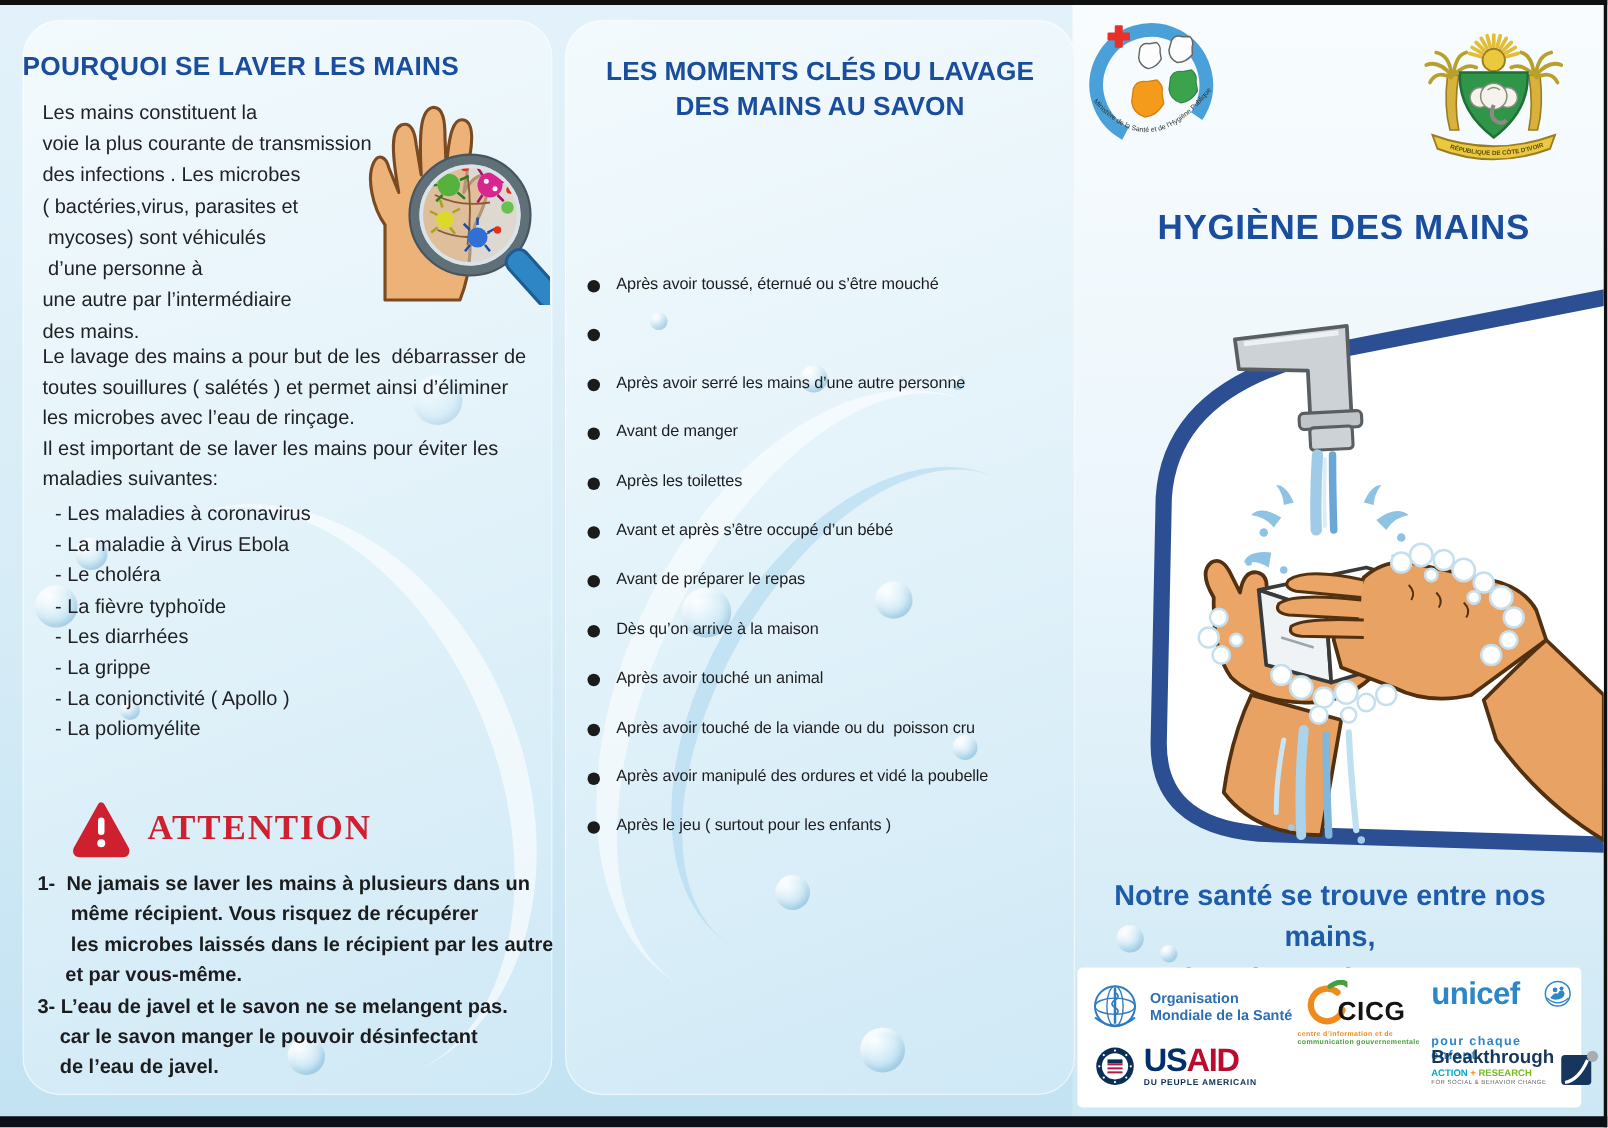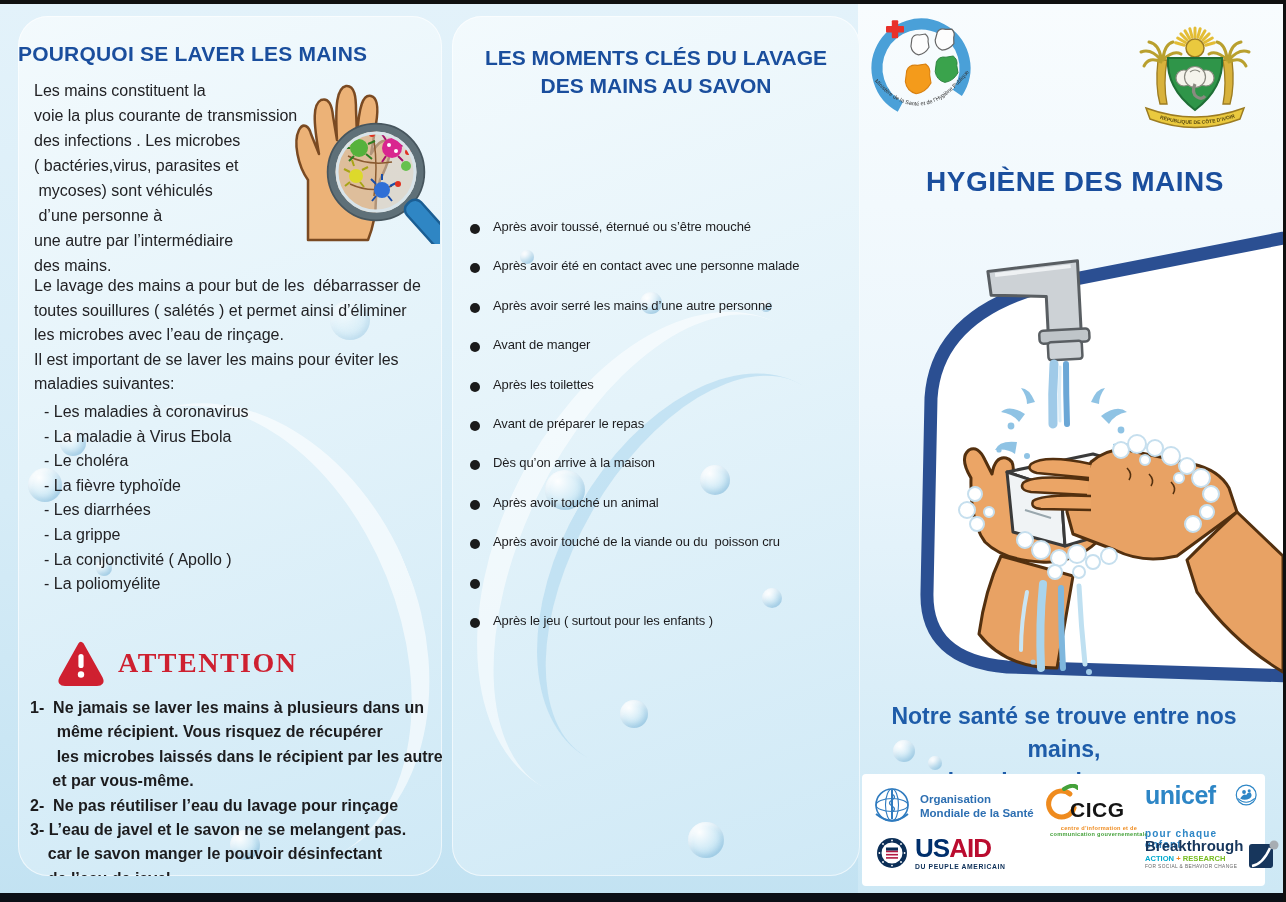--- a/index.html
+++ b/index.html
@@ -44,21 +44,21 @@
   
   .ministry-logo{left:866px;top:12px;width:114px;height:122px;}
   .coat-logo{left:1131px;top:22px;width:128px;height:112px;}
   .rp-title{left:875px;top:166px;width:400px;text-align:center;font-weight:bold;font-size:28px;color:#1a4e9d;letter-spacing:.5px;}
   .frame-illust{left:875px;top:210px;width:408px;height:492px;}
   .slogan{left:858px;top:700px;width:412px;text-align:center;font-weight:bold;font-size:23px;line-height:33px;color:#1e5ca9;white-space:pre-line;}
   
   .partners{left:862px;top:774px;width:403px;height:112px;background:#ffffff;border-radius:4px;}
   .who{left:10px;top:12px;display:flex;gap:8px;align-items:center;}
   .who-text{font-weight:bold;font-size:11.5px;line-height:14px;color:#2d6fb2;}
-  .cicg{left:176px;top:10px;width:122px;text-align:center;}
+  .cicg{left:176px;top:10px;width:122px;text-align:left;}
   .cicg-mark{display:flex;align-items:flex-end;}
   .cicg-name{font-weight:bold;font-size:21px;color:#141414;letter-spacing:.5px;margin-left:-8px;}
   .cicg-l1{font-weight:bold;font-size:5.6px;color:#ef8b1e;margin-top:3px;letter-spacing:.3px;}
   .cicg-l2{font-weight:bold;font-size:5.6px;color:#44a13a;letter-spacing:.3px;}
   .unicef{left:283px;top:8px;width:112px;}
   .unicef-row{display:flex;align-items:flex-end;gap:19px;}
   .unicef-name{font-weight:bold;font-size:25px;color:#2d86c6;line-height:26px;letter-spacing:-.5px;}
   .unicef-tag{font-weight:bold;font-size:10px;color:#2d86c6;letter-spacing:1.1px;margin-top:20px;}
   .usaid{left:14px;top:62px;display:flex;gap:7px;align-items:center;}
   .usaid-word{font-weight:bold;font-size:26px;line-height:25px;letter-spacing:-1px;}
@@ -160,21 +160,20 @@
     </svg>
     <span class="attention-label">ATTENTION</span>
   </div>
 
   <div class="abs lp-warnings">
 
   <div class="warning-line">1-  Ne jamais se laver les mains à plusieurs dans un</div>
       <div class="warning-line">      même récipient. Vous risquez de récupérer</div>
       <div class="warning-line">      les microbes laissés dans le récipient par les autres</div>
       <div class="warning-line">     et par vous-même.</div>
-      <div class="warning-line">2-  Ne pas réutiliser l’eau du lavage pour rinçage</div>
       <div class="warning-line">3- L’eau de javel et le savon ne se melangent pas.</div>
       <div class="warning-line">    car le savon manger le pouvoir désinfectant</div>
       <div class="warning-line">    de l’eau de javel.</div>
     </div>
 </div>
 
 <div class="abs panel" id="mid-panel">
   <div class="swoosh" style="left:48px;top:280px;width:300px;height:520px;border-left:24px solid rgba(255,255,255,.55);transform:rotate(26deg);"></div>
   <div class="swoosh" style="left:110px;top:340px;width:250px;height:430px;border-left:14px solid rgba(165,212,238,.5);transform:rotate(30deg);"></div>
   <div class="bubble" style="left:188px;top:276px;width:22px;height:22px;"></div>
@@ -191,38 +190,41 @@
 
   <div class="abs mp-list">
 
       <div class="moment">
         <span class="dot"></span>
         <span class="moment-text">Après avoir toussé, éternué ou s’être mouché</span>
       </div>
 
       <div class="moment">
         <span class="dot"></span>
-        <span class="moment-text">Après avoir été en contact avec une personne malade</span>
       </div>
 
       <div class="moment">
         <span class="dot"></span>
         <span class="moment-text">Après avoir serré les mains d’une autre personne</span>
       </div>
 
       <div class="moment">
         <span class="dot"></span>
         <span class="moment-text">Avant de manger</span>
       </div>
 
       <div class="moment">
         <span class="dot"></span>
         <span class="moment-text">Après les toilettes</span>
       </div>
 
+      <div class="moment">
+        <span class="dot"></span>
+        <span class="moment-text">Avant et après s’être occupé d’un bébé</span>
+      </div>
 
       <div class="moment">
         <span class="dot"></span>
         <span class="moment-text">Avant de préparer le repas</span>
       </div>
 
       <div class="moment">
         <span class="dot"></span>
         <span class="moment-text">Dès qu’on arrive à la maison</span>
       </div>
@@ -232,20 +234,21 @@
         <span class="moment-text">Après avoir touché un animal</span>
       </div>
 
       <div class="moment">
         <span class="dot"></span>
         <span class="moment-text">Après avoir touché de la viande ou du  poisson cru</span>
       </div>
 
       <div class="moment">
         <span class="dot"></span>
+        <span class="moment-text">Après avoir manipulé des ordures et vidé la poubelle</span>
       </div>
 
       <div class="moment">
         <span class="dot"></span>
         <span class="moment-text">Après le jeu ( surtout pour les enfants )</span>
       </div>
     </div>
 </div>
 
 <svg class="abs ministry-logo" viewBox="0 0 114 122">

